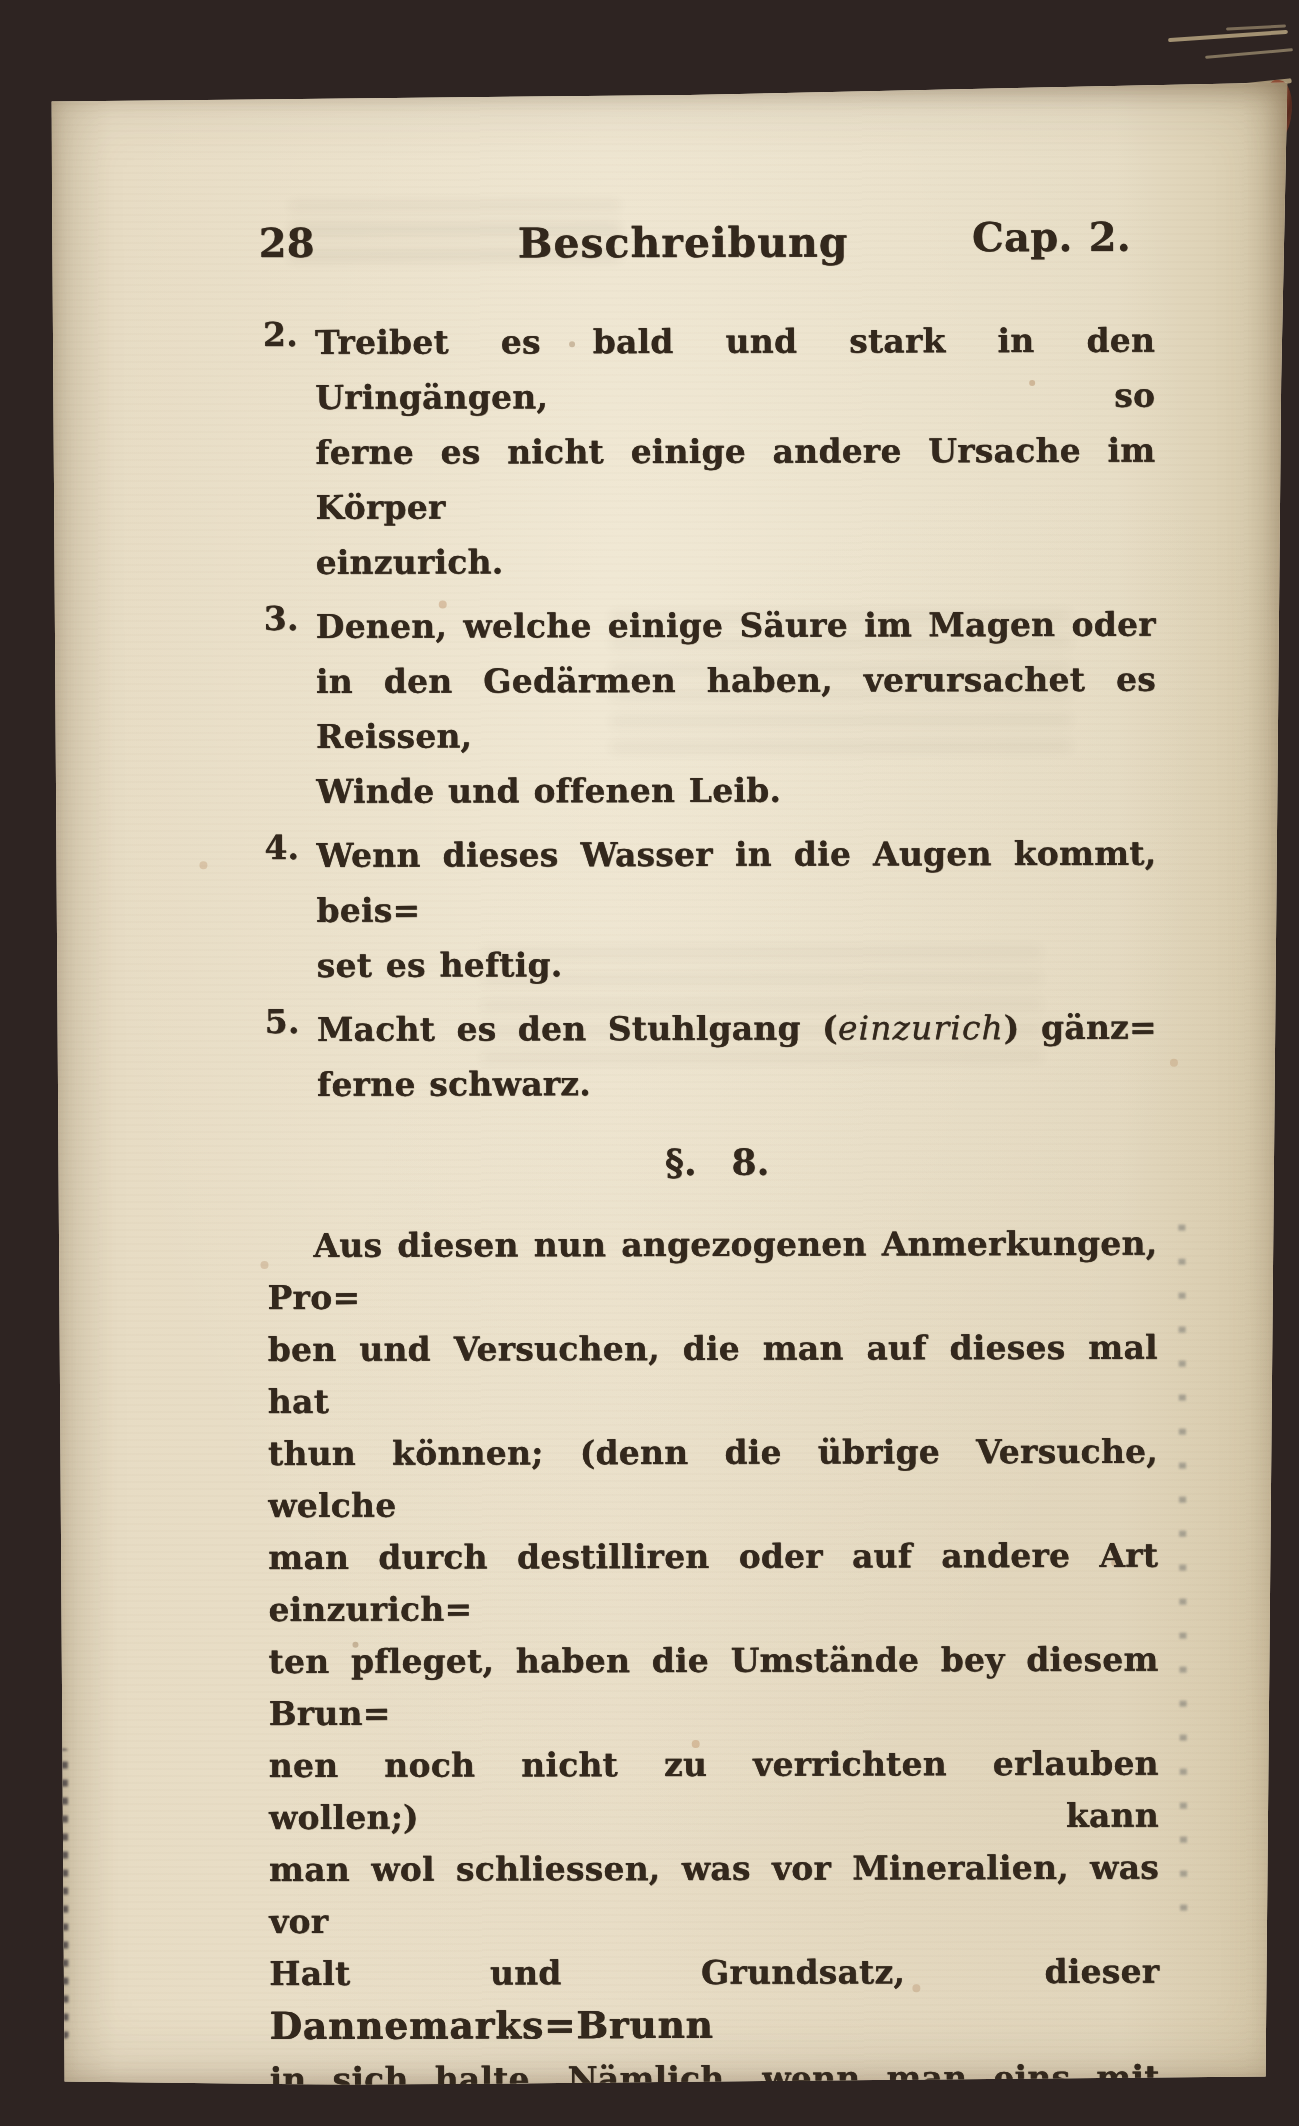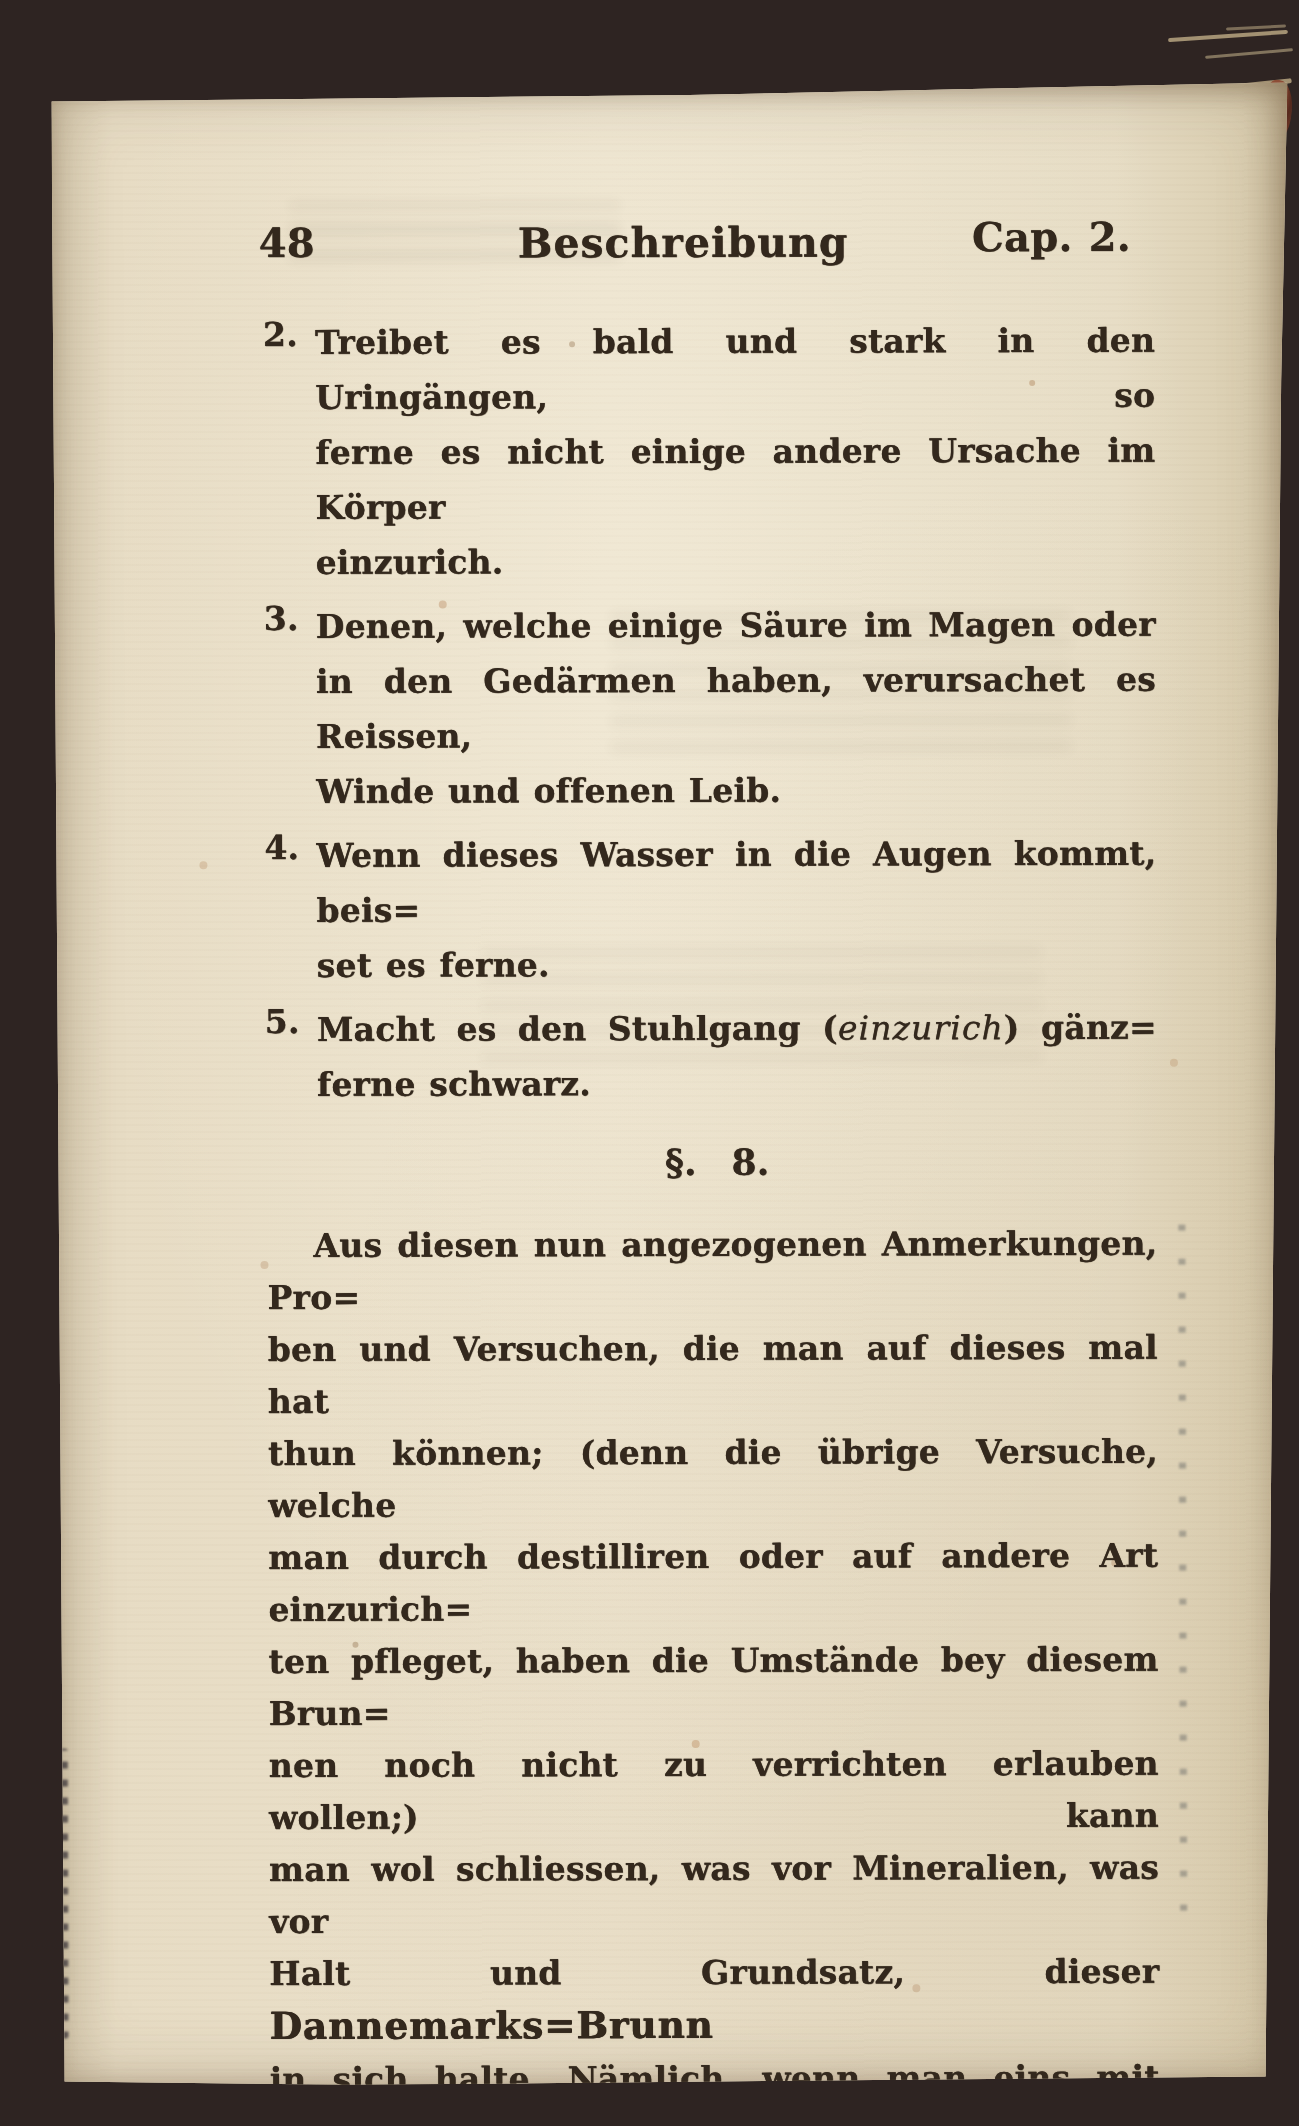--- a/index.html
+++ b/index.html
@@ -88,42 +88,42 @@
     <div class="ghost ghost-a"></div>
     <div class="ghost ghost-b"></div>
     <div class="ghost ghost-c"></div>
     <div class="specks"></div>
     <div class="ink-bleed-left"></div>
     <div class="edge-marks-right"></div>
 
     <div class="content">
 
       <div class="header-row">
-        <span class="page-number">48</span>
+        <span class="page-number">28</span>
         <span class="running-title">Beschreibung</span>
         <span class="chapter-label">Cap. 2.</span>
       </div>
 
       <div id="items">
           <div class="item">
             <span class="num">2.</span>
             <div class="line"><span>Treibet es bald und stark in den Uringängen, so</span></div>
             <div class="line"><span>ferne es nicht einige andere Ursache im Körper</span></div>
             <div class="line last"><span>einzurich.</span></div>
           </div>
           <div class="item">
             <span class="num">3.</span>
             <div class="line"><span>Denen, welche einige Säure im Magen oder</span></div>
             <div class="line"><span>in den Gedärmen haben, verursachet es Reissen,</span></div>
             <div class="line last"><span>Winde und offenen Leib.</span></div>
           </div>
           <div class="item">
             <span class="num">4.</span>
             <div class="line"><span>Wenn dieses Wasser in die Augen kommt, beis=</span></div>
-            <div class="line last"><span>set es ferne.</span></div>
+            <div class="line last"><span>set es heftig.</span></div>
           </div>
           <div class="item">
             <span class="num">5.</span>
             <div class="line"><span>Macht es den Stuhlgang (</span><span class="latin">einzurich</span><span>) gänz=</span></div>
             <div class="line last"><span>ferne schwarz.</span></div>
           </div>
         </div>
 
       <div class="section-heading">§. 8.</div>
 

